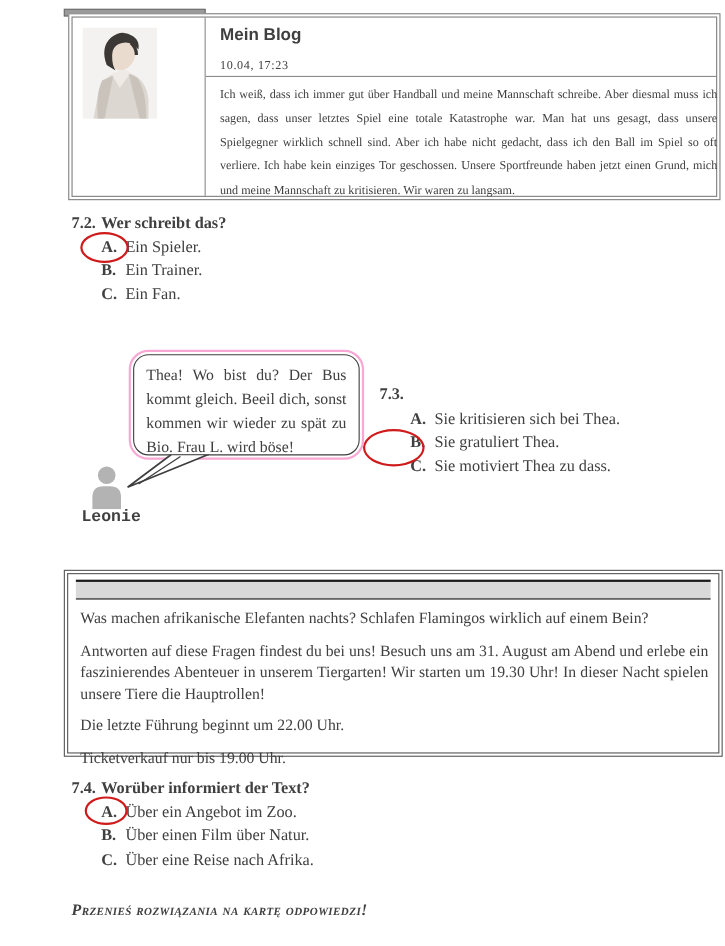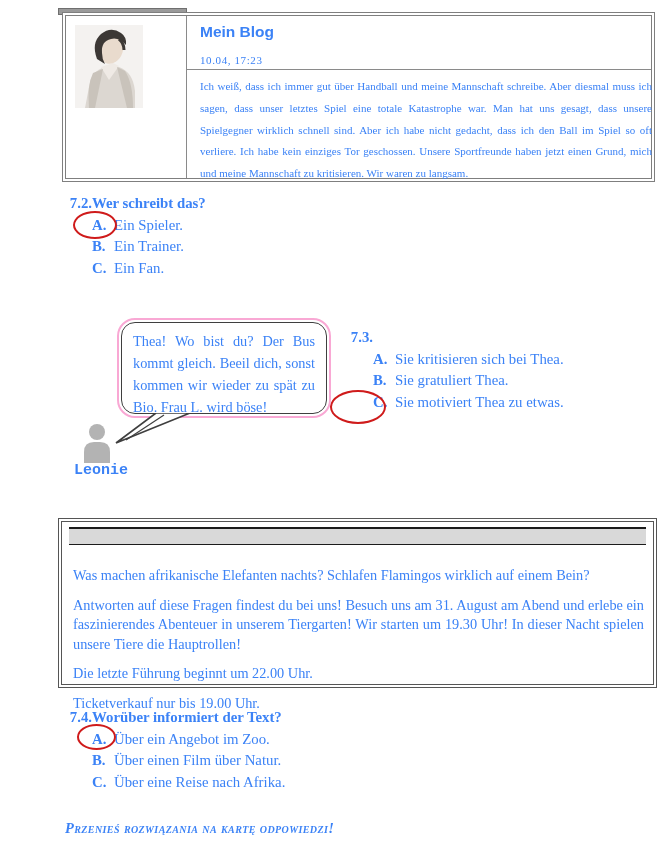--- a/index.html
+++ b/index.html
@@ -1,35 +1,35 @@
 <!DOCTYPE html>
 <html><head>
 <meta charset="utf-8">
 <style>
   html,body{margin:0;padding:0;background:#ffffff;}
   .page{position:relative;width:659px;height:860px;background:#fff;overflow:hidden;
-        font-family:"Liberation Serif", serif;color:#3b82f6;}
+        font-family:"Liberation Serif", serif;color:#404040;}
 
   
   .blog-tab{position:absolute;left:58px;top:8px;width:127px;height:5px;
             background:#9a9a9a;border:1px solid #6f6f6f;}
   .blog-box{position:absolute;left:62px;top:12px;width:593px;height:170px;
             border:4px double #7f7f7f;background:#fff;display:flex;box-sizing:border-box;}
   .blog-left{width:121px;border-right:1px solid #8a8a8a;box-sizing:border-box;position:relative;}
   .blog-photo{position:absolute;left:9px;top:9px;}
   .blog-right{flex:1;display:flex;flex-direction:column;min-width:0;}
   .blog-head{padding:7px 8px 3px 13px;border-bottom:1px solid #8a8a8a;}
   .blog-title{font-family:"Liberation Sans", sans-serif;font-weight:bold;font-size:15.5px;line-height:17px;}
   .blog-date{font-size:11px;letter-spacing:0.6px;margin-top:14px;}
   .blog-body{padding:6px 6px 6px 13px;font-size:11px;line-height:21.8px;
              text-align:justify;width:452px;box-sizing:content-box;}
 
   
   .question{position:absolute;font-size:14.8px;line-height:21.5px;}
-  .q-head{display:flex;font-weight:bold;text-align:right;}
+  .q-head{display:flex;font-weight:bold;}
   .q-num{width:27px;flex:0 0 27px;}
   .q-opt{display:flex;margin-left:27px;}
   .q-letter{font-weight:bold;width:22px;flex:0 0 22px;}
   .q73 .q-num{width:28px;flex:0 0 28px;}
   .q73 .q-opt{margin-left:28px;}
 
   .circle{position:absolute;border:2.5px solid #cf1b1b;border-radius:50%;
           background:transparent;}
 
   
@@ -40,21 +40,21 @@
           padding:7px 11px;font-size:14.3px;line-height:22px;text-align:justify;}
   .bubble-tail{position:absolute;left:108px;top:413px;z-index:3;}
   .avatar{position:absolute;left:82px;top:423px;}
   .speaker-name{position:absolute;left:74px;top:462px;font-weight:bold;font-size:15px;font-family:Liberation Mono, monospace;}
 
   
   .zoo-box{position:absolute;left:58px;top:518px;width:599px;height:170px;
            border:4px double #555;background:#fff;box-sizing:border-box;}
   .zoo-bar{height:15px;background:#d9d9d9;border-top:2px solid #1b1b1b;
            border-bottom:1.5px solid #1b1b1b;margin:5px 7px 0 7px;}
-  .zoo-text{padding:8px 9px 0 11px;font-size:14.3px;line-height:19.5px;margin-top:13px;}
+  .zoo-text{padding:8px 9px 0 11px;font-size:14.3px;line-height:19.5px;}
   .zoo-text p{margin:0 0 10px 0;text-align:justify;}
 
   
   .footer-note{position:absolute;left:65px;top:820px;font-weight:bold;font-style:italic;
                font-variant:small-caps;font-size:14.5px;letter-spacing:0.4px;}
 </style>
 </head>
 <body>
 
 <div class="page">
@@ -108,35 +108,35 @@
   <svg class="bubble-tail" width="110" height="40" viewBox="0 0 110 40">
     <polygon points="48,0 8,30 82,0" fill="#ffffff" stroke="#3f3f3f" stroke-width="1.6"></polygon>
     <polyline points="56,2 18,27" fill="none" stroke="#3f3f3f" stroke-width="1.2"></polyline>
   </svg>
   <svg class="avatar" width="32" height="40" viewBox="0 0 32 40">
     <circle cx="15" cy="9" r="8" fill="#b3b3b3"></circle>
     <path d="M2 40 L2 29 Q2 19 12 19 L18 19 Q28 19 28 29 L28 40 Z" fill="#b3b3b3"></path>
   </svg>
   <div class="speaker-name">Leonie</div>
 
-  <div class="question q73" style="left:345px;top:327px;width:300px;font-family:Liberation Serif, serif;">
+  <div class="question q73" style="left:345px;top:349px;width:300px;font-family:Liberation Serif, serif;">
     <div class="q-head">
       <span class="q-num">7.3.</span>
     </div>
     <div class="q-opt">
       <span class="q-letter">A.</span>
       <span>Sie kritisieren sich bei Thea.</span>
     </div>
     <div class="q-opt">
       <span class="q-letter">B.</span>
       <span>Sie gratuliert Thea.</span>
     </div>
     <div class="q-opt">
       <span class="q-letter">C.</span>
-      <span>Sie motiviert Thea zu etwas.</span>
+      <span>Sie motiviert Thea zu dass.</span>
     </div>
   </div>
   <div class="circle" style="left:330px;top:390px;width:52px;height:30px;"></div>
 
   <div class="zoo-box">
     <div class="zoo-bar"></div>
     <div class="zoo-text">
       <p>Was machen afrikanische Elefanten nachts? Schlafen Flamingos wirklich auf einem Bein?</p>
       <p>Antworten auf diese Fragen findest du bei uns! Besuch uns am 31. August am Abend und erlebe ein faszinierendes Abenteuer in unserem Tiergarten! Wir starten um 19.30 Uhr! In dieser Nacht spielen unsere Tiere die Hauptrollen!</p>
       <p>Die letzte Führung beginnt um 22.00 Uhr.</p>

